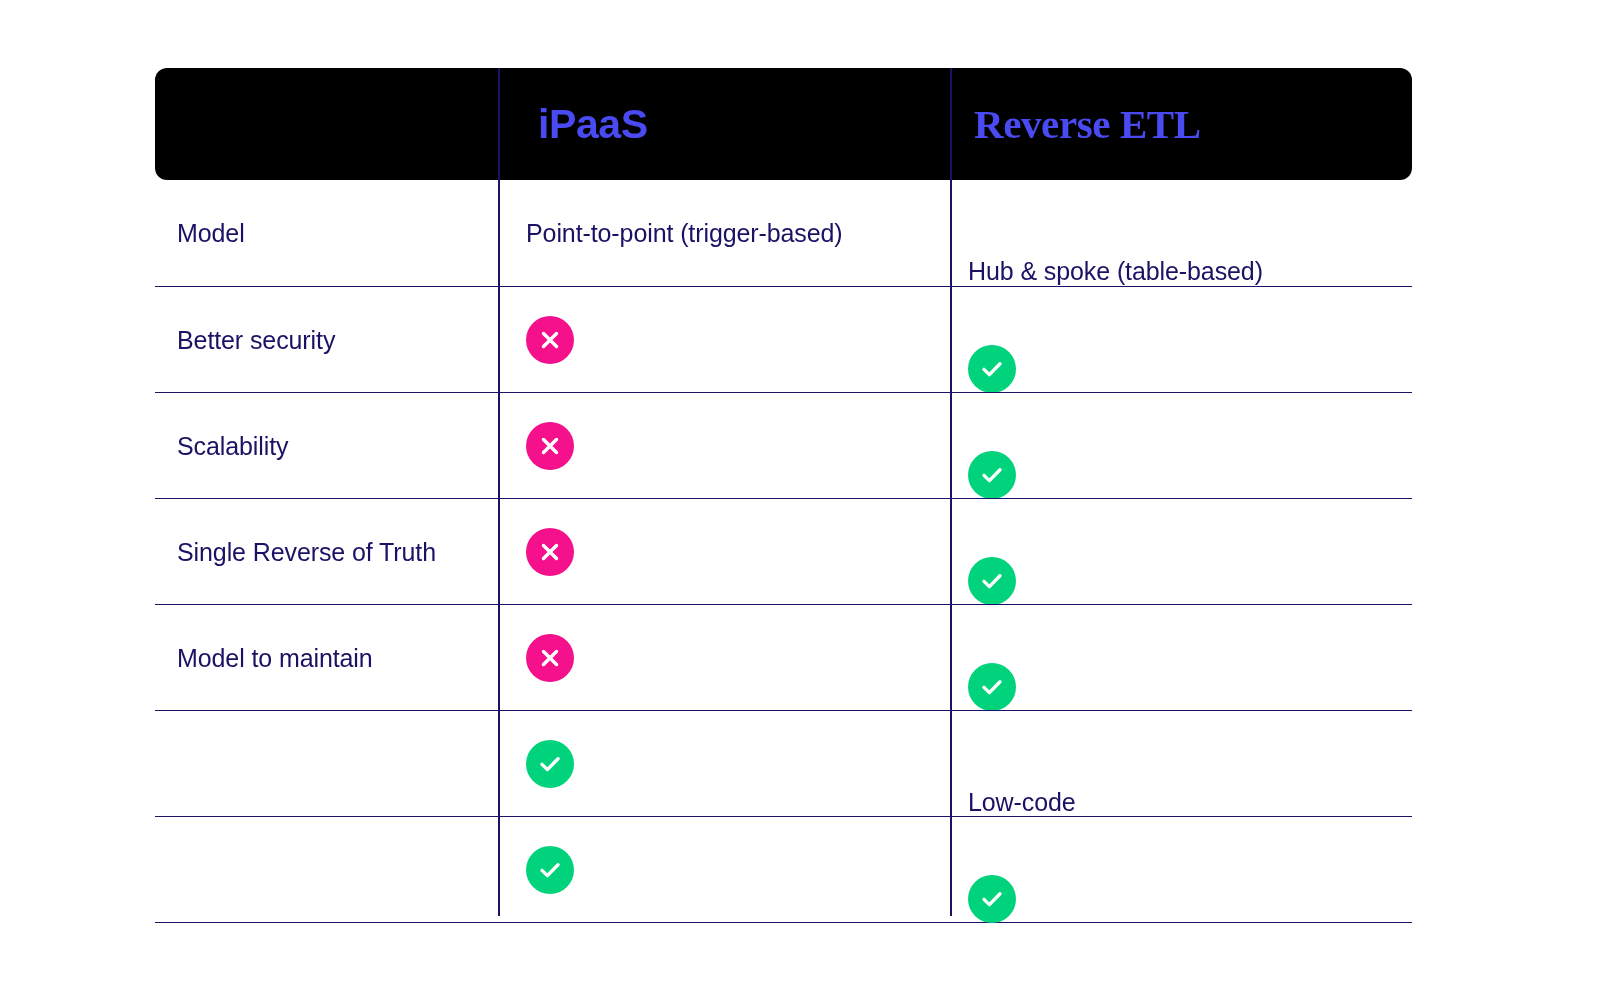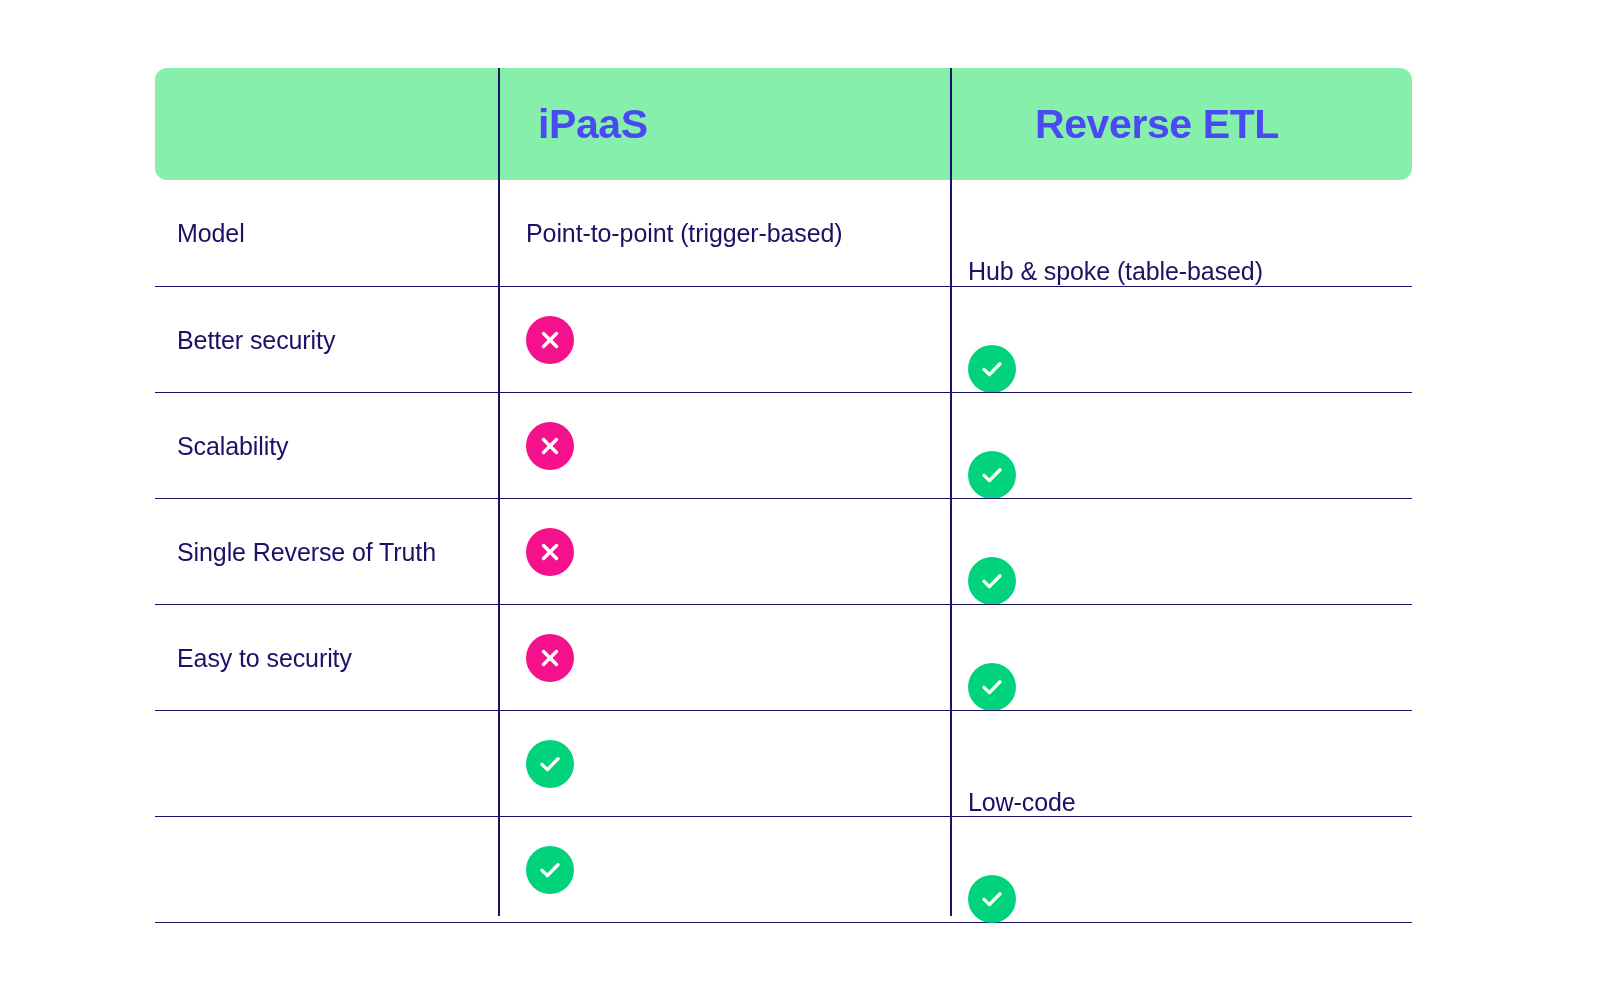--- a/index.html
+++ b/index.html
@@ -31,36 +31,36 @@
     height: 848px;
   }
 
   
   .table-header {
     position: absolute;
     left: 0;
     top: 0;
     width: 1257px;
     height: 112px;
-    background: #86efac;
+    background: #000000;
     border-radius: 12px;
     box-sizing: border-box;
   }
 
   .header-cell {
     position: absolute;
     top: 0;
     height: 112px;
     display: flex;
     align-items: center;
     box-sizing: border-box;
   }
   .header-cell.col-label { left: 0; width: 343px; }
   .header-cell.col-a     { left: 343px; width: 452px; padding-left: 40px; }
-  .header-cell.col-b     { left: 795px; width: 462px; padding-left: 85px; }
+  .header-cell.col-b     { left: 795px; width: 462px; padding-left: 24px; font-family: Liberation Serif, serif; }
 
   .header-title {
     font-size: 41px;
     font-weight: bold;
     color: #4a4af2;
     letter-spacing: -0.4px;
     line-height: 1;
     white-space: nowrap;
   }
 
@@ -219,21 +219,21 @@
           <span class="status-icon is-yes">
             <svg width="28" height="28" viewBox="0 0 28 28" aria-hidden="true">
               <path d="M6 14.4 L11.4 19.6 L22 8.8" fill="none" stroke="#ffffff" stroke-width="3.4" stroke-linecap="round" stroke-linejoin="round"></path>
             </svg>
           </span>
         </div>
       </div>
 
       <div class="t-row">
         <div class="cell col-label">
-          <span class="row-label">Easy to security</span>
+          <span class="row-label">Model to maintain</span>
         </div>
         <div class="cell col-a">
           <span class="status-icon is-no">
             <svg width="26" height="26" viewBox="0 0 26 26" aria-hidden="true">
               <path d="M6.5 6.5 L19.5 19.5 M19.5 6.5 L6.5 19.5" stroke="#ffffff" stroke-width="3.4" stroke-linecap="round"></path>
             </svg>
           </span>
         </div>
         <div class="cell col-b">
           <span class="status-icon is-yes">

